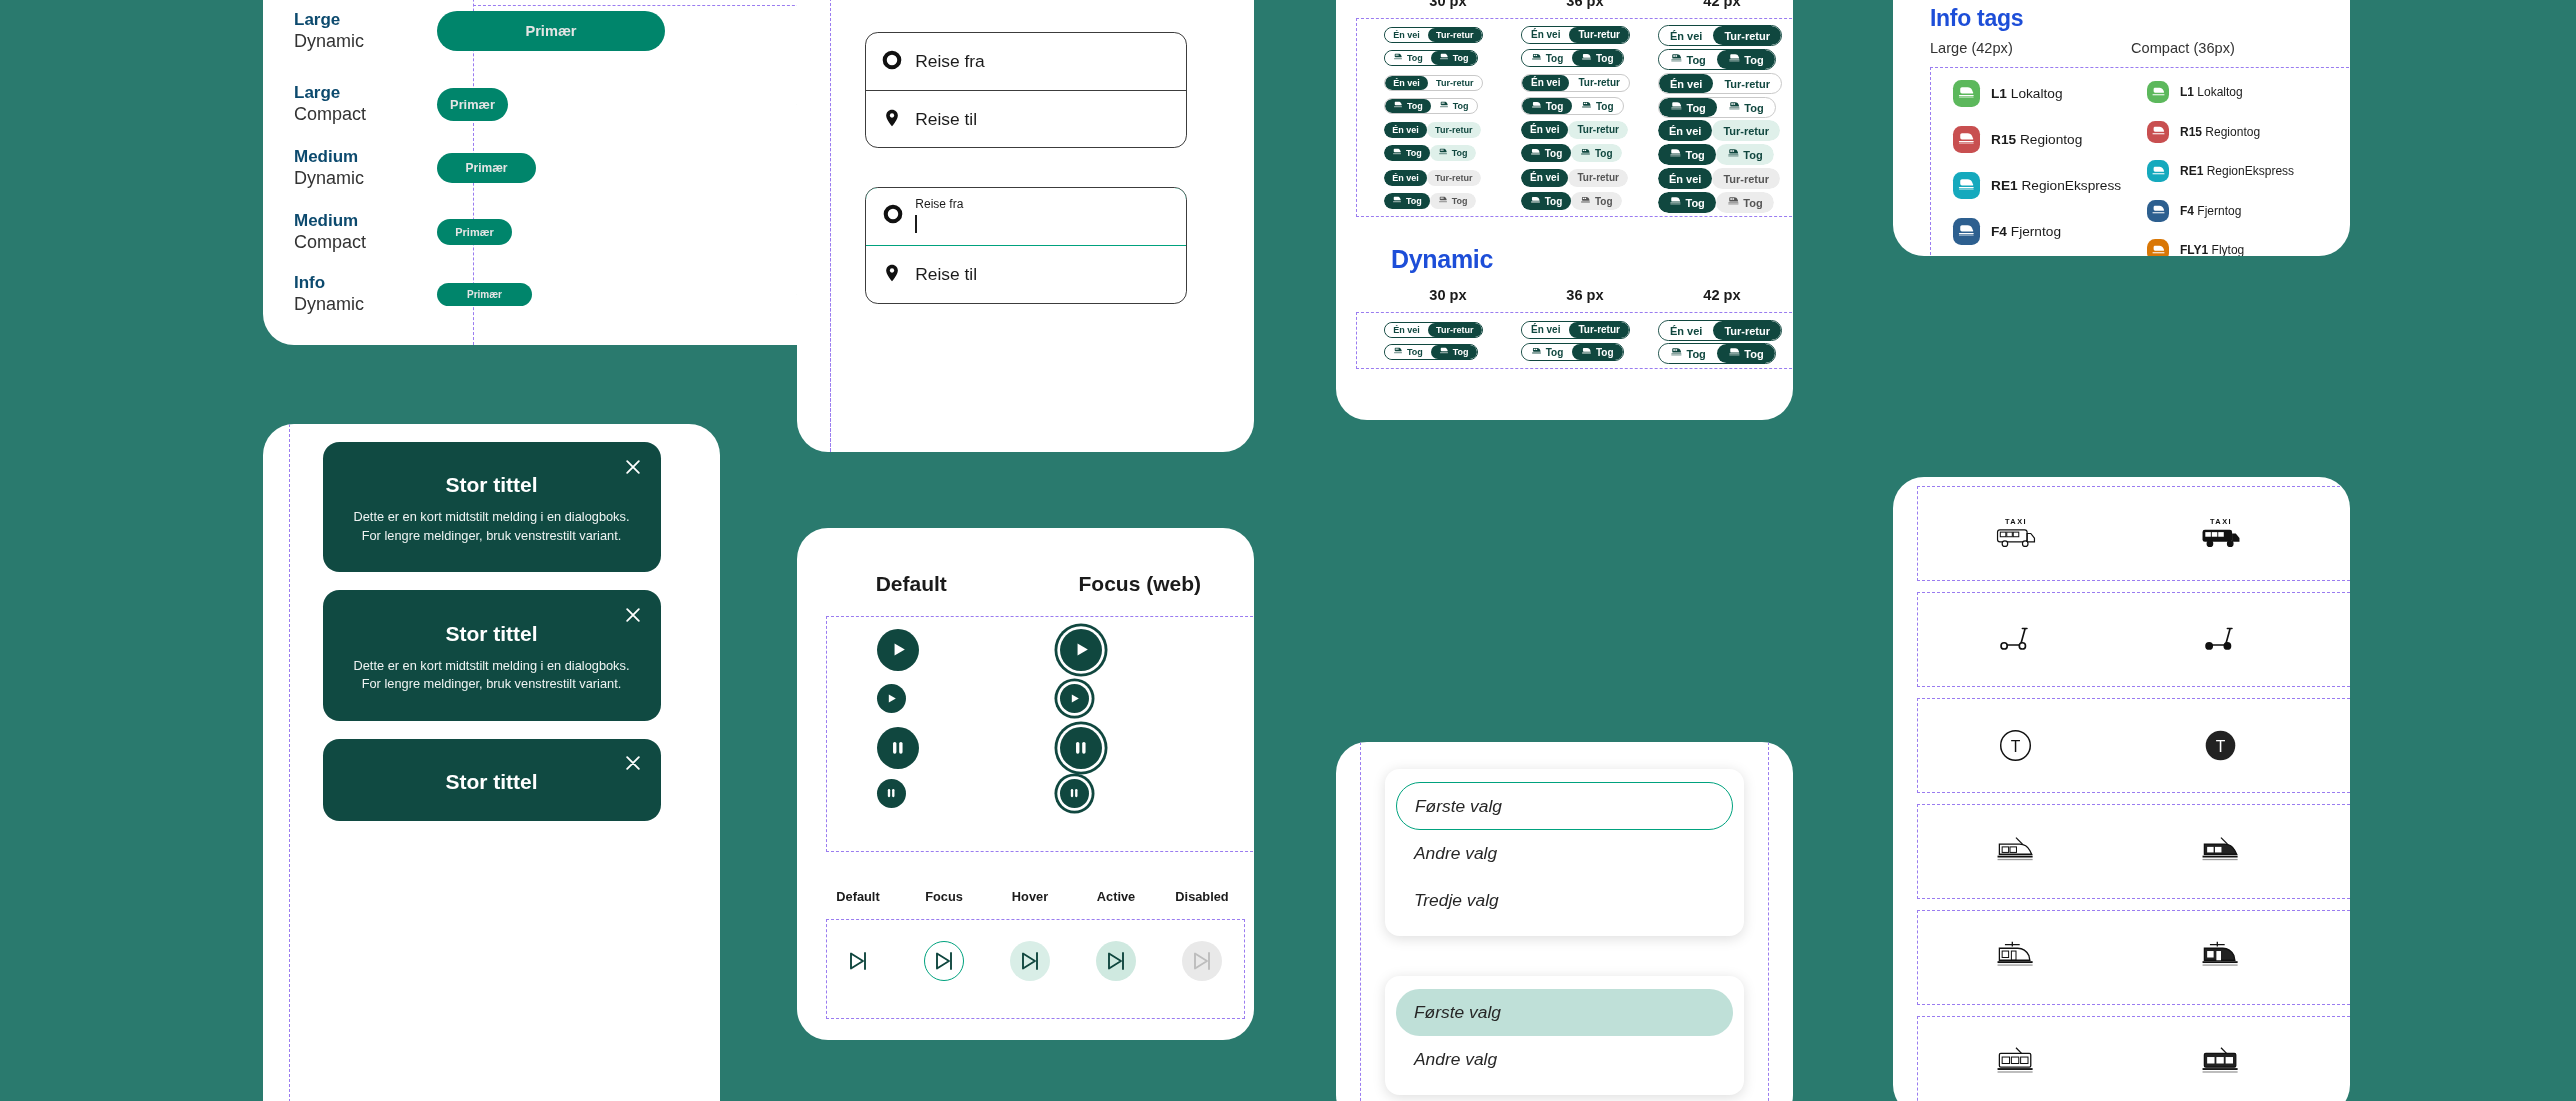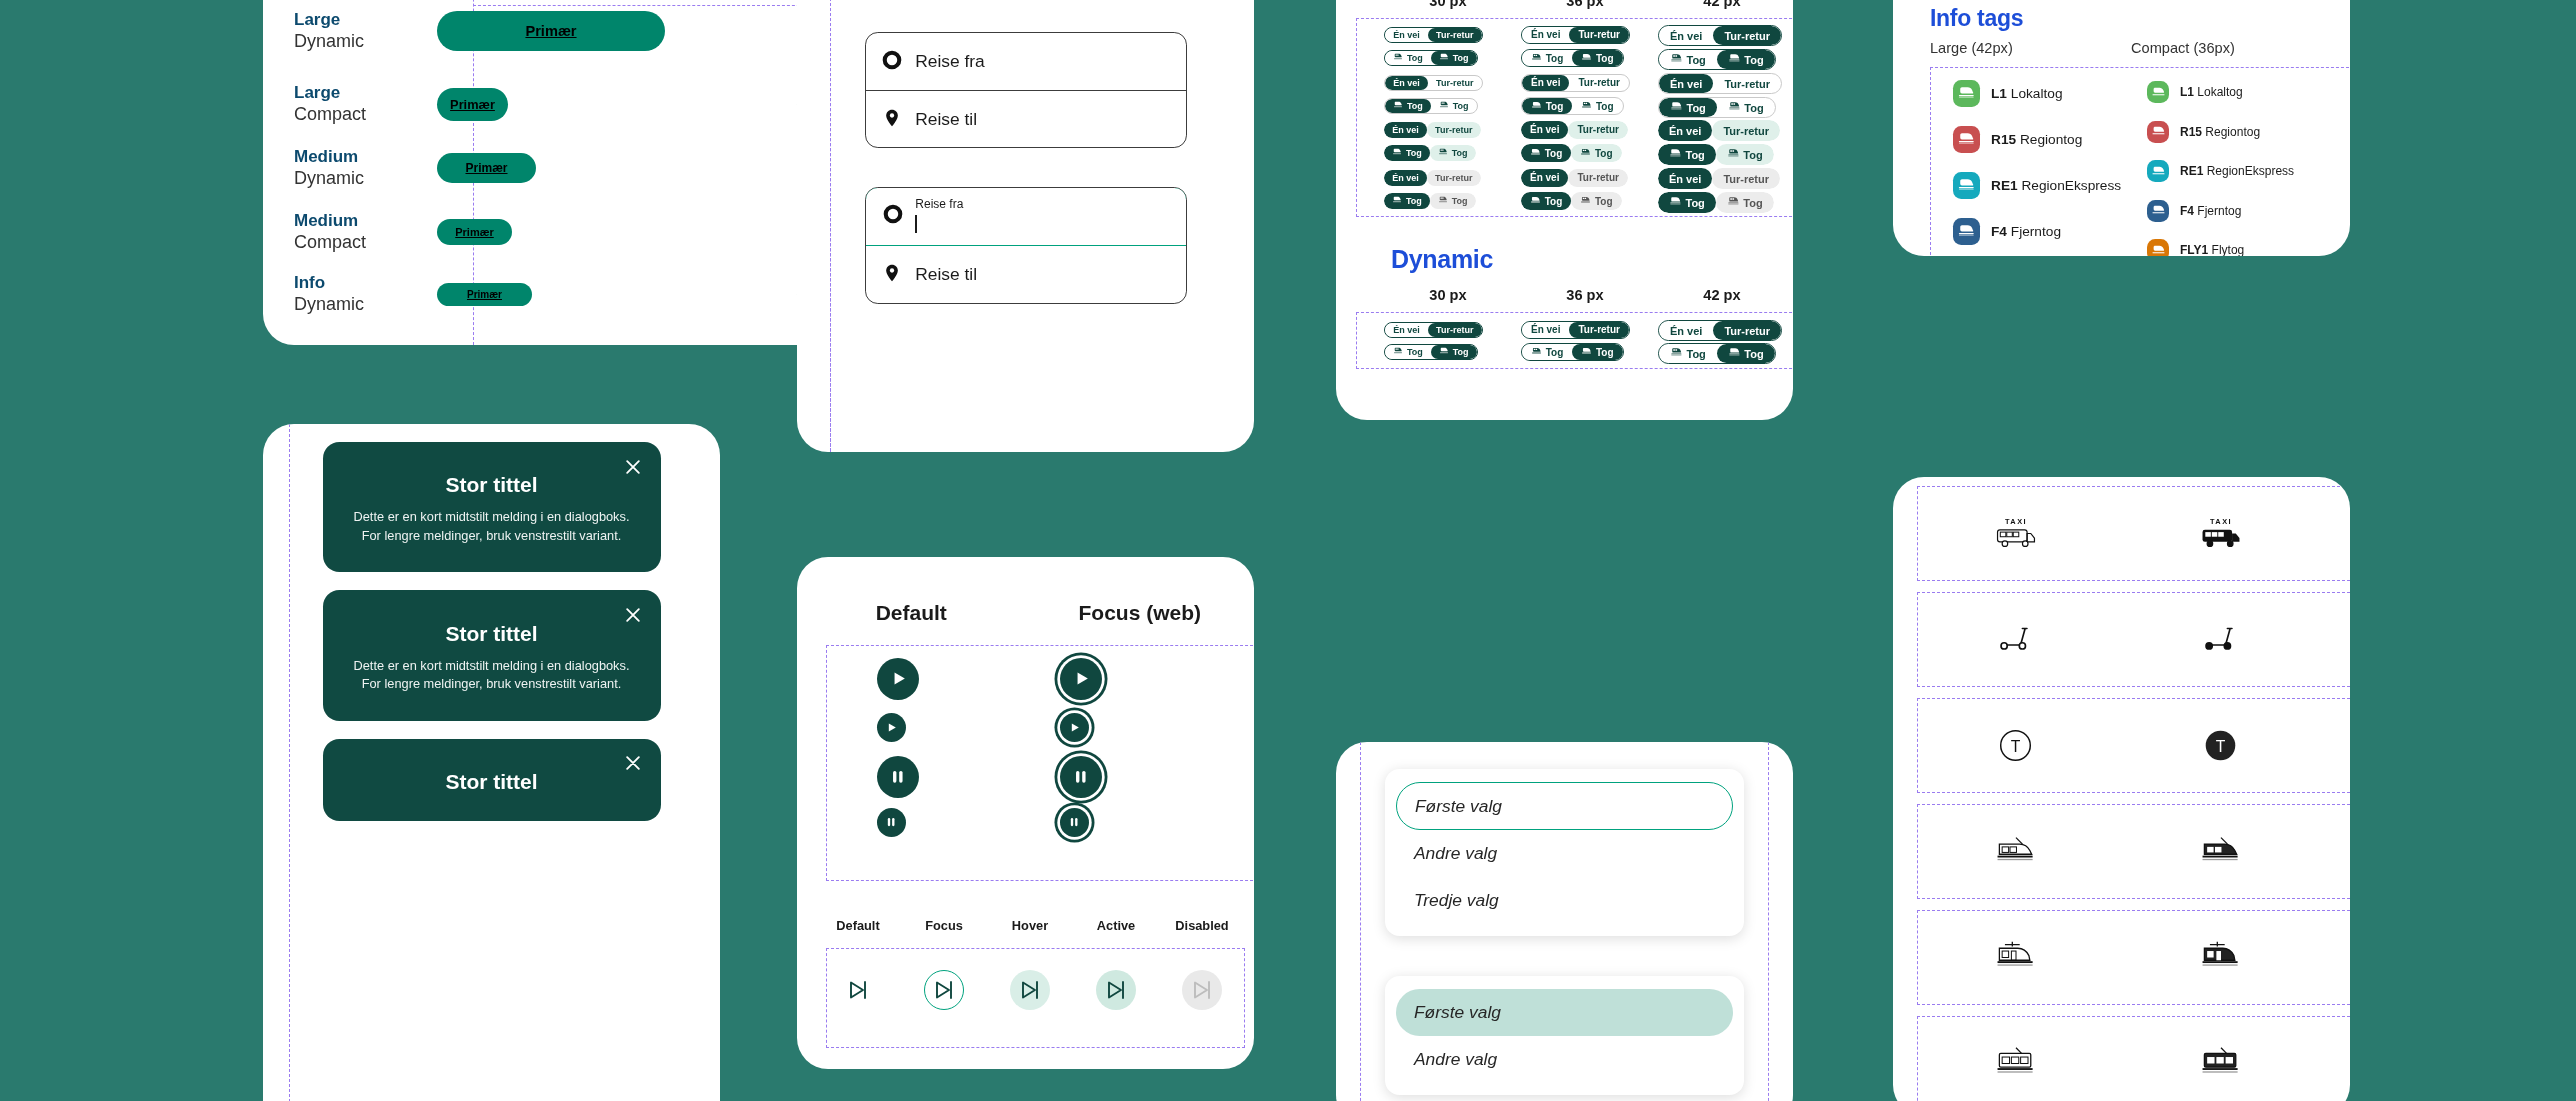--- a/index.html
+++ b/index.html
@@ -28,26 +28,25 @@
 
   
   #buttons-card { left: 263px; top: -86px; width: 787px; height: 431px; }
   .btn-rows { position: absolute; left: 0; top: 0; width: 100%; height: 100%; }
   .btn-row { position: absolute; display: flex; align-items: center; width: 100%; }
   .btn-label { width: 137px; padding-left: 31px; }
   .btn-label b { display: block; font-size: 17px; font-weight: 700; color: #0c4a6e; line-height: 1.25; }
   .btn-label span { display: block; font-size: 18px; color: #333; line-height: 1.25; }
   .pbtn {
     background: #00856b;
-    color: #000000;
+    color: #e5e5e5;
     border-radius: 913px;
     display: inline-flex; align-items: center; justify-content: center;
     font-weight: 600;
     white-space: nowrap;
-    text-decoration: underline;
   }
   .pbtn.focus { box-shadow: inset 0 0 0 2.7px #fff, inset 0 0 0 5.5px #00856b; }
   .col-a { position: absolute; left: 174px; }
   .col-b { position: absolute; left: 534px; }
 
   
   #dialog-card { left: 263px; top: 424px; width: 457px; height: 713px; }
   .dialog {
     background: #104a42; border-radius: 16.4px; color: #fff;
     padding: 24px 27px 27px; margin: 0 auto; width: 338px;
@@ -74,21 +73,21 @@
   .reise-row + .reise-row { border-top: 0.9px solid #3c3c3c; }
   .reise-row .txt { font-size: 17.4px; color: #1b1b1b; }
   .reise-focus {
     border: 1.8px solid #00a27e; border-radius: 12.8px 12.8px 0 0; margin: -0.9px -0.9px 0 -0.9px;
     padding: 7.3px 16.4px 9px; display: flex; align-items: center; gap: 12.8px; min-height: 57px; background:#fff;
   }
   .reise-focus .lbl { font-size: 12px; color: #1b1b1b; line-height: 1.1; }
   .reise-focus .caret { display:inline-block; width:1.8px; height:18px; background:#1b1b1b; margin-top:3.7px;}
 
   
-  #media-card { left: 797px; top: 557px; width: 457px; height: 512px; }
+  #media-card { left: 797px; top: 528px; width: 457px; height: 512px; }
   .media-cols { display: flex; }
   .media-col { width: 50%; text-align: center; }
   .pc { display: inline-flex; align-items: center; justify-content: center;
         background: #10473f; border-radius: 50%; color: #fff; }
   .pc.ring { box-shadow: 0 0 0 2.7px #fff, 0 0 0 5.5px #10473f; }
 
   .state-row { display: flex; }
   .state-cell { flex: 1; text-align: center; }
   .state-lbl { font-size: 12.8px; font-weight: 700; color: #1b1b1b; }
   .sk { display: inline-flex; align-items: center; justify-content: center; width: 40px; height: 40px; border-radius: 50%; }

